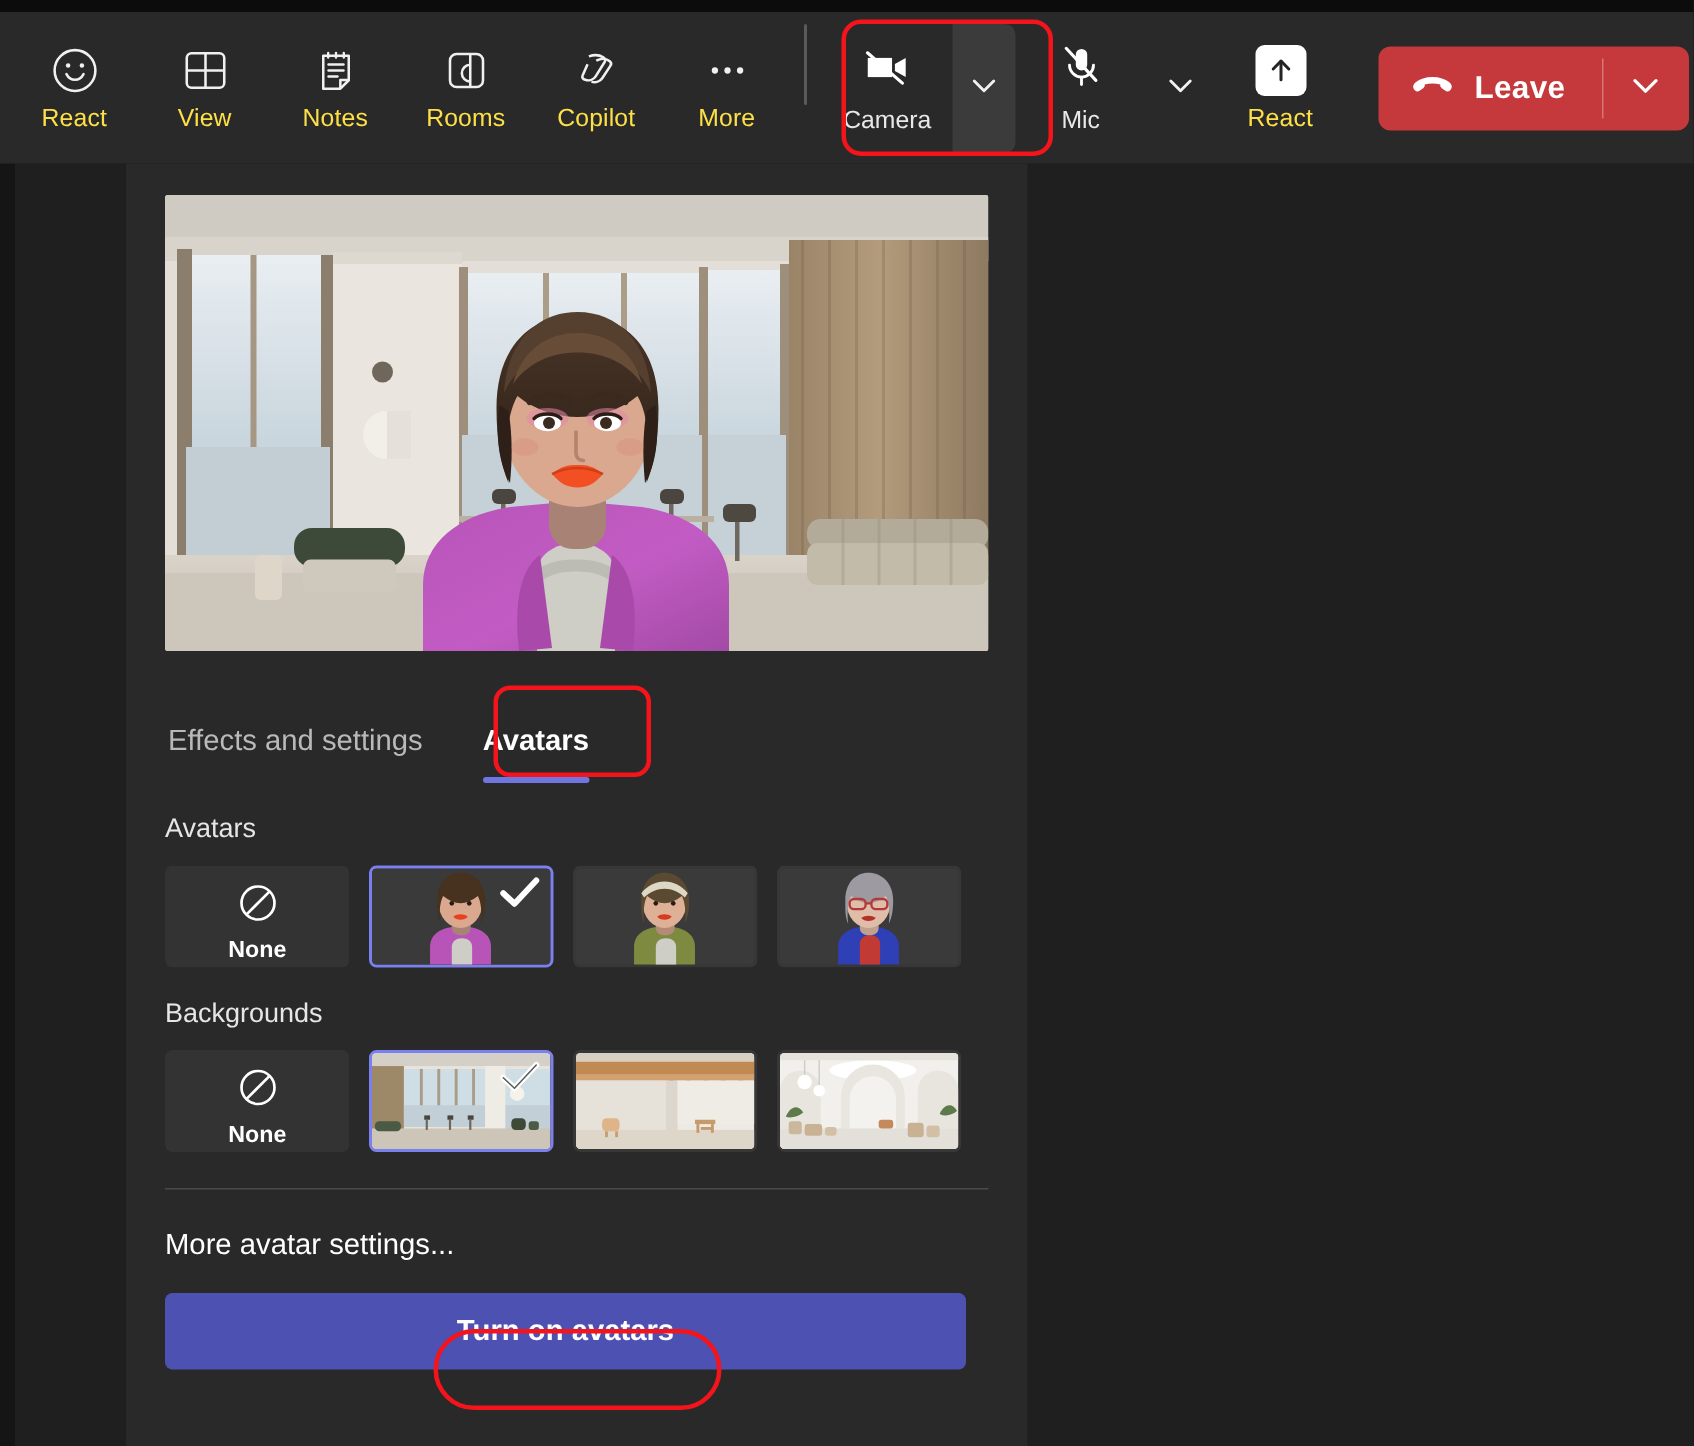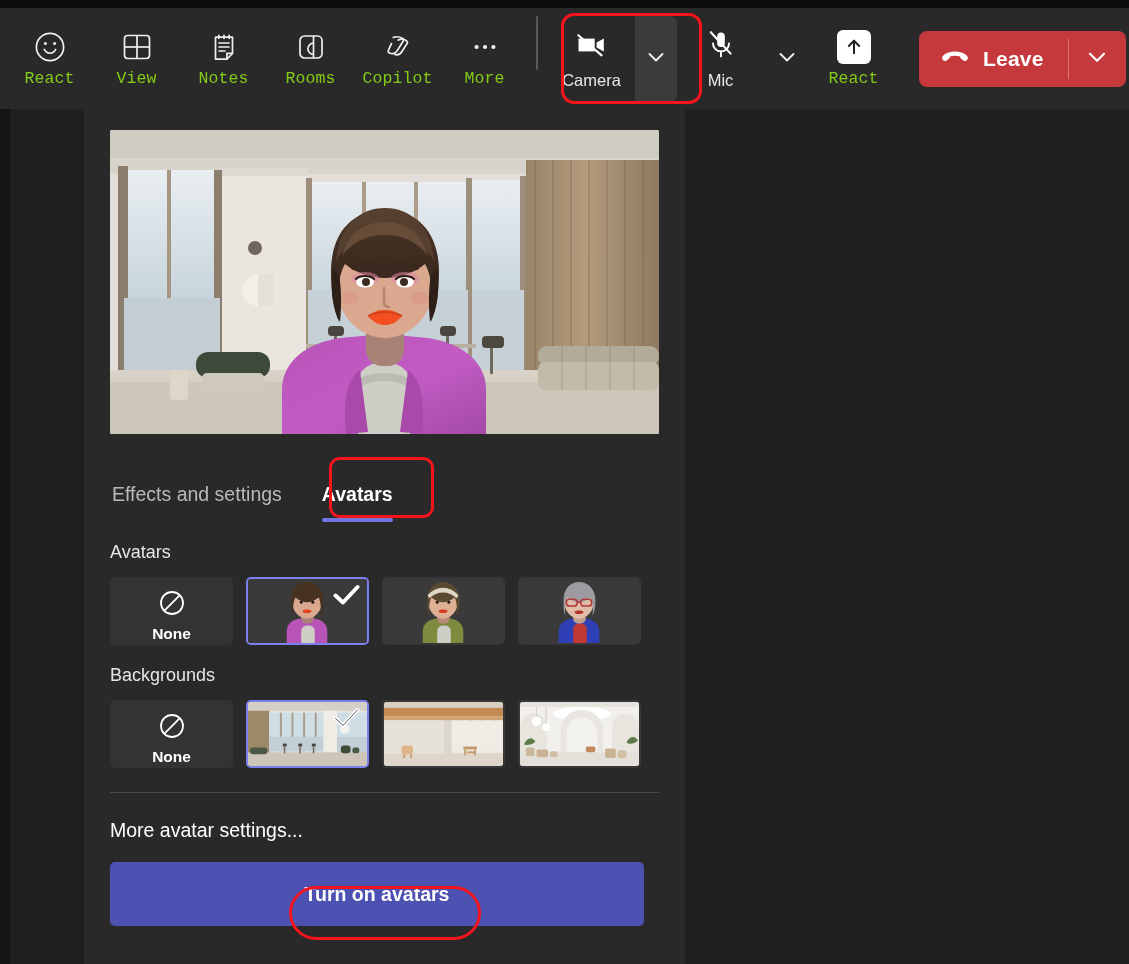--- a/index.html
+++ b/index.html
@@ -21,21 +21,21 @@
   }
   .tb-left { display: flex; align-items: flex-start; padding-left: 6px; }
   .tb-right { display: flex; align-items: center; margin-left: auto; padding-right: 12px; }
 
   .tbtn {
     width: 87px; height: 86px;
     display: flex; flex-direction: column; align-items: center; justify-content: center;
     gap: 7px; border: none; background: transparent; cursor: pointer;
     border-radius: 6px;
   }
-  .tbtn .lbl { color: #84cc16; font-size: 16.5px; line-height: 1; letter-spacing: .1px; font-family: Liberation Mono, monospace; }
+  .tbtn .lbl { color: #fde047; font-size: 16.5px; line-height: 1; letter-spacing: .1px; }
   .tbtn .ico { height: 34px; display: flex; align-items: center; justify-content: center; }
   .tbtn svg { display: block; }
 
   .tb-divider { width: 2px; height: 54px; background: #5a5a5a; margin: 0 10px 0 8px; border-radius: 1px; }
 
   
   .combo { position: relative; display: flex; align-items: stretch; border-radius: 7px; overflow: visible; }
   .combo-main {
     width: 87px; height: 86px; background: transparent; border: none; cursor: pointer;
     display: flex; flex-direction: column; align-items: center; justify-content: center; gap: 7px;
@@ -129,21 +129,21 @@
   .thumb .art { position: absolute; inset: 0; }
 
   .divider { height: 1px; background: #4a4a4a; margin: 24px 0 0 0; width: 549px; }
 
   .more-settings {
     display: block; background: none; border: none; cursor: pointer;
     color: #ffffff; font-size: 19.5px; padding: 0; margin-top: 26px; text-align: left;
   }
 
   .cta {
-    margin-top: 20px; width: 534px; height: 64px; background: #4d52b2; border: none;
+    margin-top: 20px; width: 534px; height: 51px; background: #4d52b2; border: none;
     border-radius: 5px; color: #ffffff; font-size: 19.5px; font-weight: bold; cursor: pointer;
   }
   .anno-cta {
     position: absolute; left: 289px; top: 886px; width: 192px; height: 54px;
     border: 3.4px solid #f4141b; border-radius: 27px; pointer-events: none; z-index: 20;
   }
 </style>
 </head>
 <body>
 

